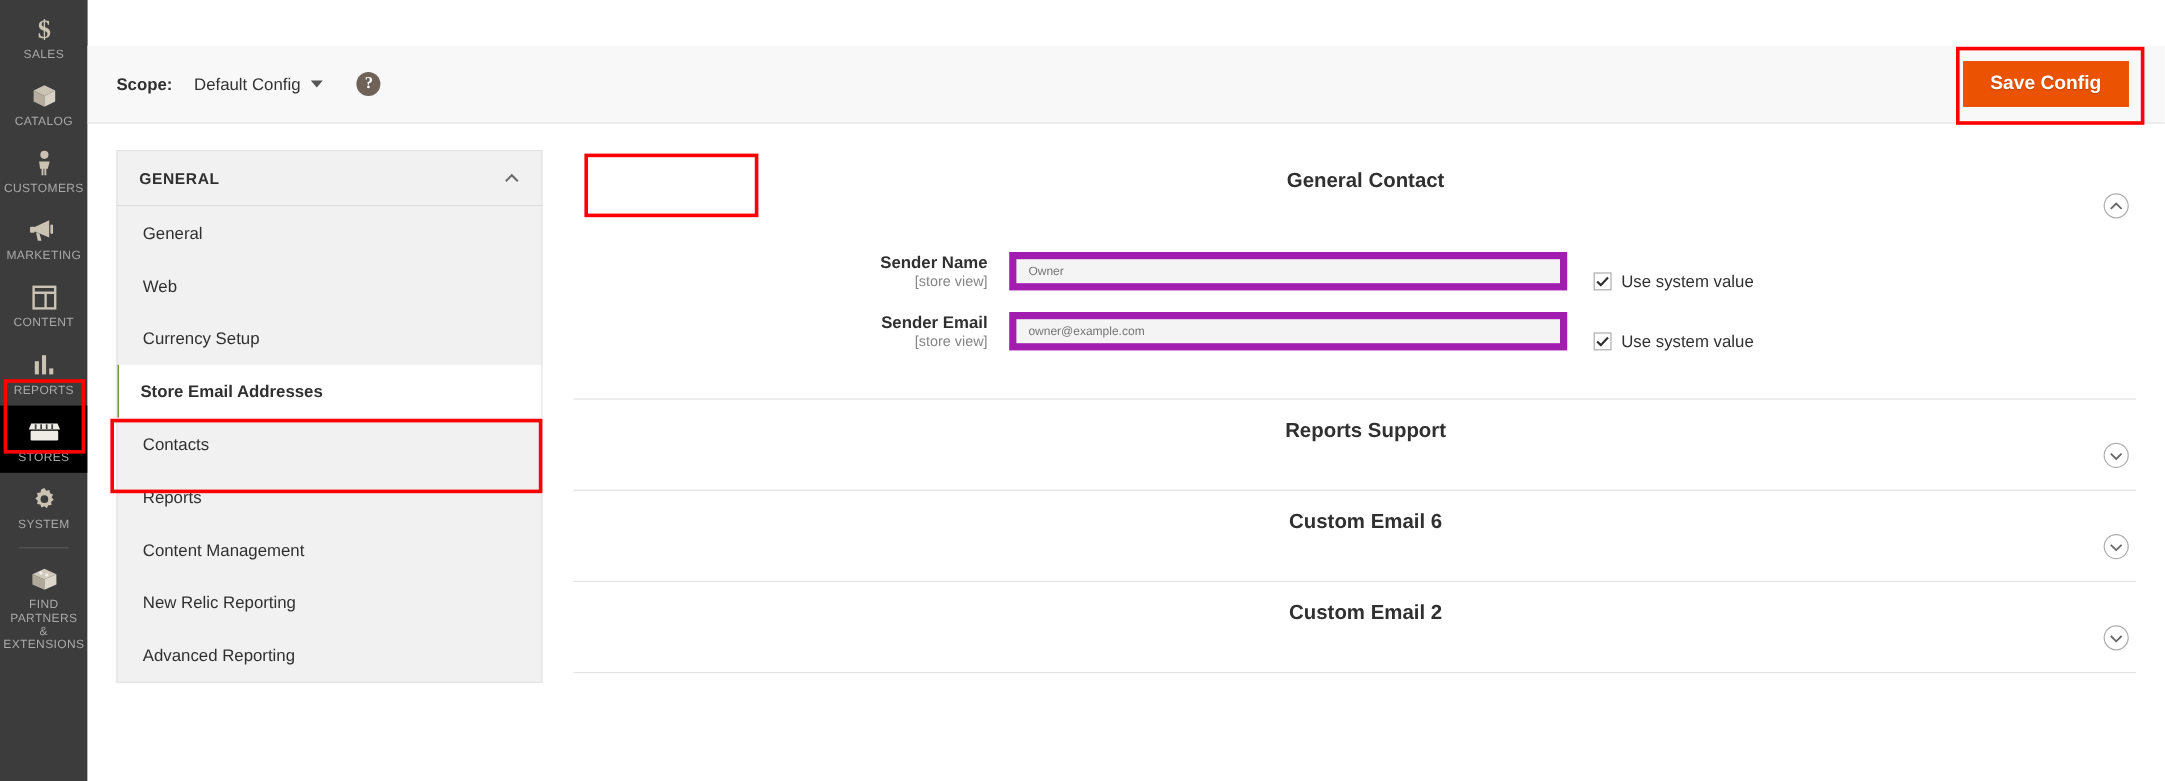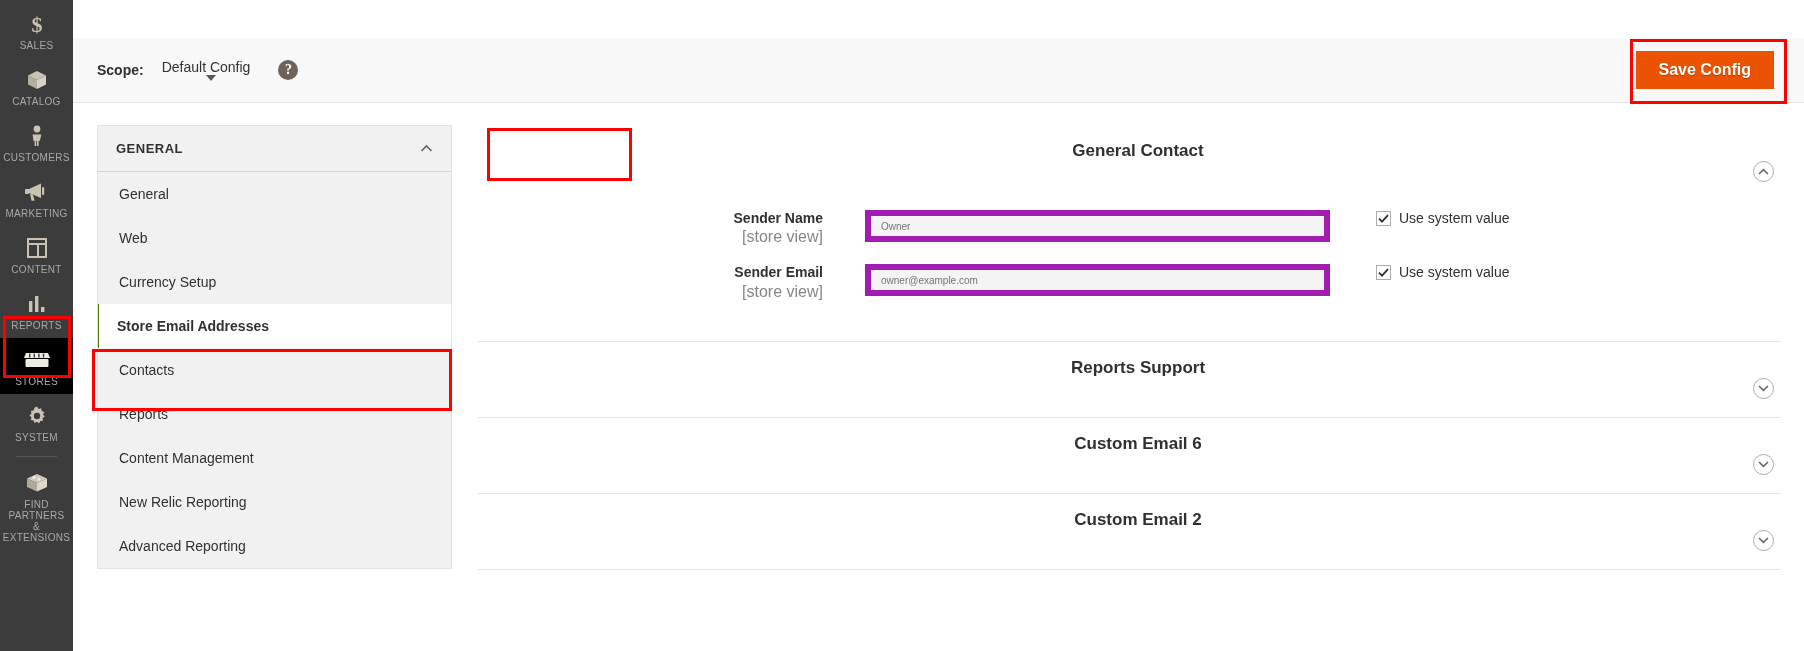--- a/index.html
+++ b/index.html
@@ -48,21 +48,21 @@
   
   .page-header {
     height: 65px; background: #f8f8f8;
     border-bottom: 1px solid #e3e3e3;
     display: flex; align-items: center;
     padding: 0 24px 0 24px;
     position: relative;
   }
   .scope-label { font-size: 14px; font-weight: bold; color: #303030; margin-right: 18px; }
   .scope-select {
-    font-size: 14px; color: #333; cursor: pointer; display: flex; align-items: center; flex-direction: column;
+    font-size: 14px; color: #333; cursor: pointer; display: flex; align-items: center;
   }
   .caret {
     display: inline-block; width: 0; height: 0; margin-left: 9px;
     border-left: 5px solid transparent; border-right: 5px solid transparent;
     border-top: 6px solid #555;
   }
   .help-dot {
     width: 20px; height: 20px; border-radius: 50%; background: #6f6259;
     color: #fff; font-size: 14px; font-weight: bold; line-height: 20px;
     text-align: center; margin-left: 28px; cursor: pointer;
@@ -127,27 +127,27 @@
     cursor: pointer; flex: 0 0 auto;
   }
   .sec-toggle svg { display: block; }
 
   .gc-hl {
     position: absolute; left: 9px; top: 3px; width: 145px; height: 53px;
     border: 3px solid #ff0000; pointer-events: none;
   }
 
   .section-body { padding: 10px 0 22px 0; }
-  .form-row { display: flex; align-items: flex-start; margin-bottom: 18px; gap: 24px; }
+  .form-row { display: flex; align-items: flex-end; margin-bottom: 18px; }
   .form-label {
     width: 363px; min-width: 363px; text-align: right; padding-right: 18px;
     line-height: 1.15;
   }
   .form-label .lbl { font-size: 14px; font-weight: bold; color: #303030; display: block; }
-  .form-label .scope { font-size: 16px; color: #858585; display: block; margin-top: 2px; }
+  .form-label .scope { font-size: 12px; color: #858585; display: block; margin-top: 2px; }
   .form-input {
     width: 465px; height: 32px; background: #f4f4f4;
     border: 6px solid #a21caf; color: #a6a6a6; font-size: 10px;
     padding: 0 10px; font-family: "Liberation Sans", sans-serif;
   }
   .sysval { display: flex; align-items: center; margin-left: 22px; cursor: pointer; }
   .cbox {
     width: 15px; height: 15px; border: 1px solid #adadad; background: #fff;
     display: flex; align-items: center; justify-content: center; margin-right: 8px;
     flex: 0 0 auto;

